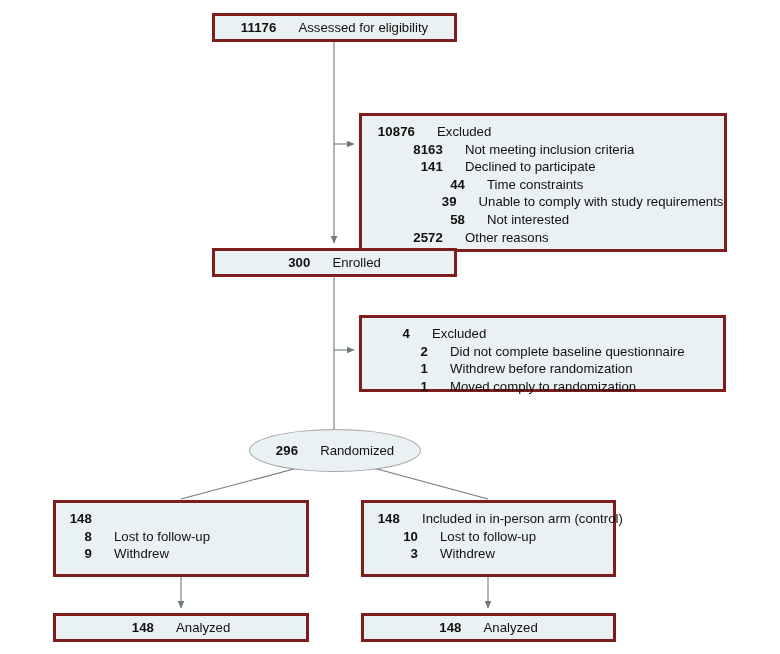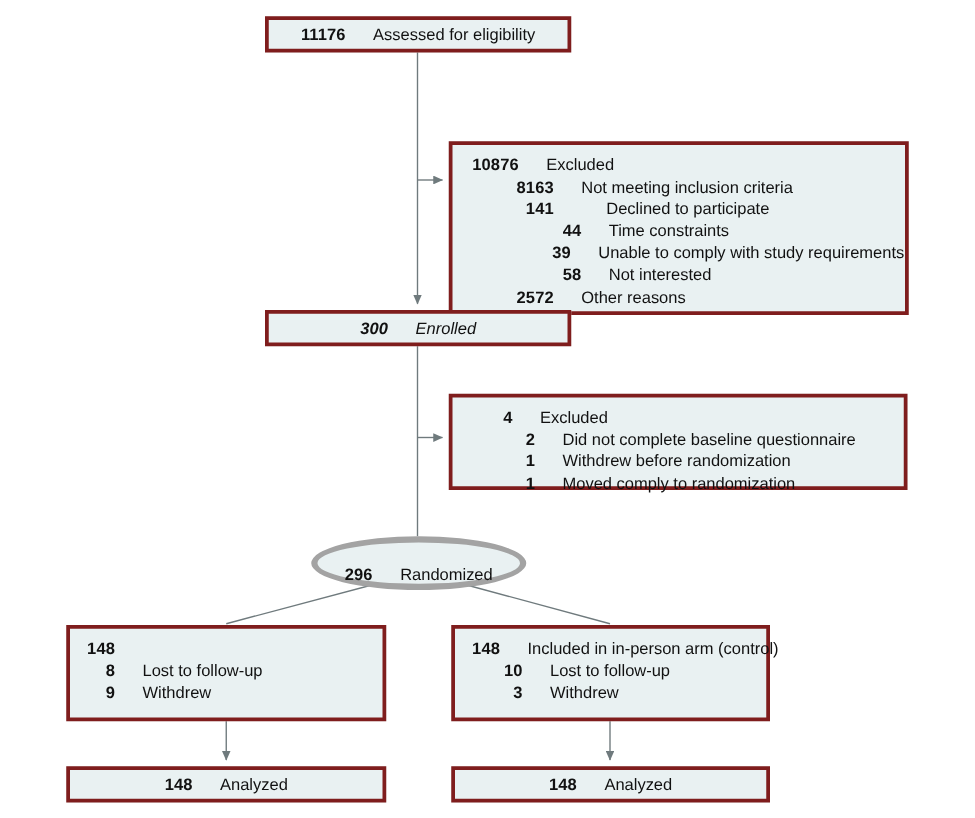--- a/index.html
+++ b/index.html
@@ -29,24 +29,24 @@
     align-items: center;
     justify-content: center;
   }
   .node.padded {
     padding: 7px 9px 7px 9px;
   }
   .ellipse {
     position: absolute;
     box-sizing: border-box;
     background: #e9f1f2;
-    border: 5px solid #a3a3a3;
+    border: 1px solid #a3a3a3;
     border-radius: 50%;
     display: flex;
-    align-items: flex-end;
+    align-items: center;
     justify-content: center;
     color: #111111;
     font-size: 13.2px;
   }
   .num {
     font-weight: bold;
     letter-spacing: 0.1px;
   }
   .lbl {
     font-weight: normal;
@@ -115,21 +115,21 @@
 
   <div class="node padded" style="left:359px; top:75px; width:368px; height:139px;margin-top:38px;">
     <div class="row">
       <span class="num" style="width:44px;">10876</span>
       <span class="lbl">Excluded</span>
     </div>
     <div class="row" style="padding-left:34px;">
       <span class="num" style="width:38px;">8163</span>
       <span class="lbl">Not meeting inclusion criteria</span>
     </div>
-    <div class="row" style="padding-left:34px;gap:20px;">
+    <div class="row" style="padding-left:34px;">
       <span class="num" style="width:38px;">141</span>
       <span class="lbl">Declined to participate</span>
     </div>
     <div class="row" style="padding-left:71px;">
       <span class="num" style="width:23px;">44</span>
       <span class="lbl">Time constraints</span>
     </div>
     <div class="row" style="padding-left:71px;justify-content:center;">
       <span class="num" style="width:23px;">39</span>
       <span class="lbl">Unable to comply with study requirements</span>
@@ -137,21 +137,21 @@
     <div class="row" style="padding-left:71px;">
       <span class="num" style="width:23px;">58</span>
       <span class="lbl">Not interested</span>
     </div>
     <div class="row" style="padding-left:34px;">
       <span class="num" style="width:38px;">2572</span>
       <span class="lbl">Other reasons</span>
     </div>
   </div>
 
-  <div class="node centered" style="left:212px; top:248px; width:245px; height:29px;font-style:italic;">
+  <div class="node centered" style="left:212px; top:248px; width:245px; height:29px;">
     <span class="row">
       <span class="num">300</span>
       <span class="lbl">Enrolled</span>
     </span>
   </div>
 
   <div class="node padded" style="left:359px; top:315px; width:367px; height:77px; padding-left:34px;">
     <div class="row">
       <span class="num" style="width:14px;">4</span>
       <span class="lbl">Excluded</span>

